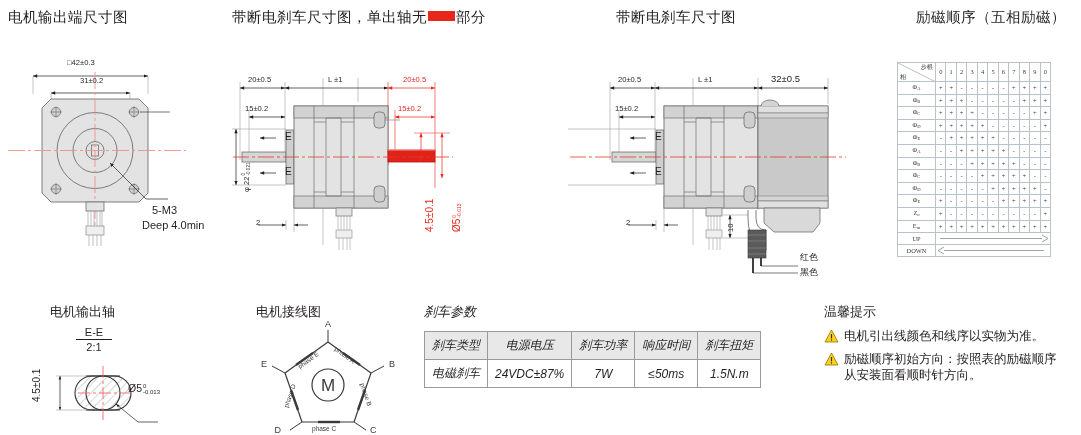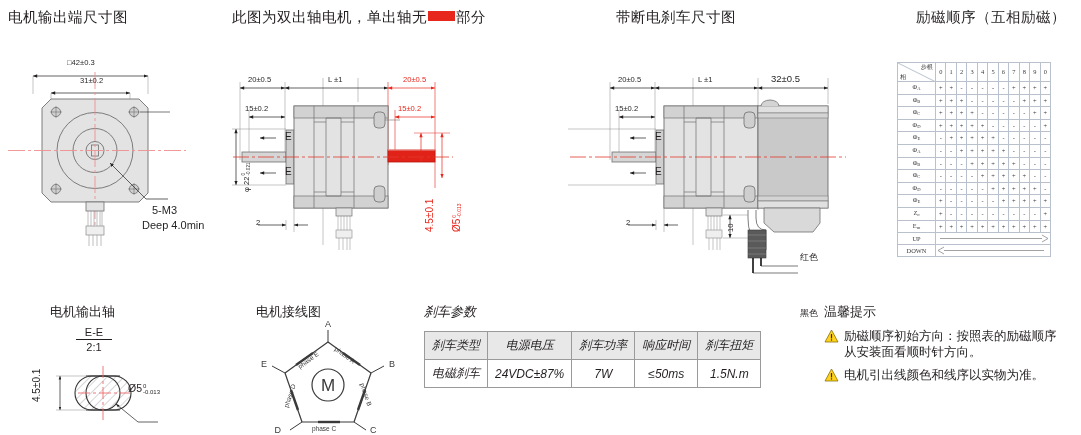--- a/index.html
+++ b/index.html
@@ -145,21 +145,21 @@
 
 <div class="dim" style="left:67px; top:58px; position:absolute;">
   <span>□</span><span>42±0.3</span>
 </div>
 <div class="dim" style="left:80px; top:76px; position:absolute;">31±0.2</div>
 <div class="dim dimbig" style="left:152px; top:204px; position:absolute; font-size:11px;">5-M3</div>
 <div class="dim dimbig" style="left:142px; top:219px; position:absolute; font-size:11px;text-align:center;">Deep 4.0min</div>
 
 <div class="panel" style="left:232px; top:8px;">
   <div class="ptitle">
-    <span>此图为双出轴电机，单出轴无</span><span class="redmark"></span><span>部分</span>
+    <span>带断电刹车尺寸图，单出轴无</span><span class="redmark"></span><span>部分</span>
   </div>
 </div>
 
 <div class="panel" style="left:228px; top:60px;">
 <svg width="265" height="195" viewBox="0 0 265 195">
   <defs>
     <marker id="ah2" markerWidth="7" markerHeight="7" refX="6" refY="2.4" orient="auto">
           <path d="M0,0 L6,2.4 L0,4.8 z" fill="#231f20"></path>
         </marker>
     <marker id="ah2L" markerWidth="7" markerHeight="7" refX="0" refY="2.4" orient="auto">
@@ -386,21 +386,21 @@
 <div class="dim" style="left:698px; top:75px; position:absolute;">L ±1</div>
 <div class="dim" style="left:771px; top:73px; position:absolute; font-size:9.5px;">32±0.5</div>
 <div class="dim" style="left:615px; top:104px; position:absolute;">15±0.2</div>
 <div class="dim" style="left:655px; top:131px; position:absolute; font-size:10px;">E</div>
 <div class="dim" style="left:655px; top:166px; position:absolute; font-size:10px;">E</div>
 <div class="dim" style="left:626px; top:218px; position:absolute;">2</div>
 <div style="position:absolute; left:726px; top:232px;">
   <div class="dim vert" style="position:absolute; left:0; top:0;">10</div>
 </div>
 <div class="dim" style="left:800px; top:251px; position:absolute; font-size:9px;">红色</div>
-<div class="dim" style="left:800px; top:266px; position:absolute; font-size:9px;margin-top:41px;">黑色</div>
+<div class="dim" style="left:800px; top:266px; position:absolute; font-size:9px;">黑色</div>
 
 <div class="panel" style="left:916px; top:8px;">
   <div class="ptitle">励磁顺序（五相励磁）</div>
 </div>
 
 <div class="panel" style="left:897px; top:62px;">
   <table class="exc">
     <tbody id="exc-body">
         <tr>
           <td class="phlabel" style="position: relative; height: 19px; padding: 0px;">
@@ -735,27 +735,27 @@
   <div class="sub-title">温馨提示</div>
   <div id="tips-list" style="margin-top:6px;">
       <div class="tip-row">
         <span class="warn">
           <svg width="15" height="14" viewBox="0 0 15 14">
             <path d="M7.5,1 L14,13 L1,13 Z" fill="#ffd21f" stroke="#8a7200" stroke-width="0.8"></path>
             <rect x="6.9" y="5" width="1.2" height="4.4" fill="#3a3000"></rect>
             <rect x="6.9" y="10.3" width="1.2" height="1.3" fill="#3a3000"></rect>
           </svg>
         </span>
-        <span class="tip-text" style="white-space: pre-line;">励磁顺序初始方向：按照表的励磁顺序
-从安装面看顺时针方向。</span>
+        <span class="tip-text" style="white-space: pre-line;">电机引出线颜色和线序以实物为准。</span>
       </div>
       <div class="tip-row">
         <span class="warn">
           <svg width="15" height="14" viewBox="0 0 15 14">
             <path d="M7.5,1 L14,13 L1,13 Z" fill="#ffd21f" stroke="#8a7200" stroke-width="0.8"></path>
             <rect x="6.9" y="5" width="1.2" height="4.4" fill="#3a3000"></rect>
             <rect x="6.9" y="10.3" width="1.2" height="1.3" fill="#3a3000"></rect>
           </svg>
         </span>
-        <span class="tip-text" style="white-space: pre-line;">电机引出线颜色和线序以实物为准。</span>
+        <span class="tip-text" style="white-space: pre-line;">励磁顺序初始方向：按照表的励磁顺序
+从安装面看顺时针方向。</span>
       </div>
     </div>
 </div>
 
 </body></html>

